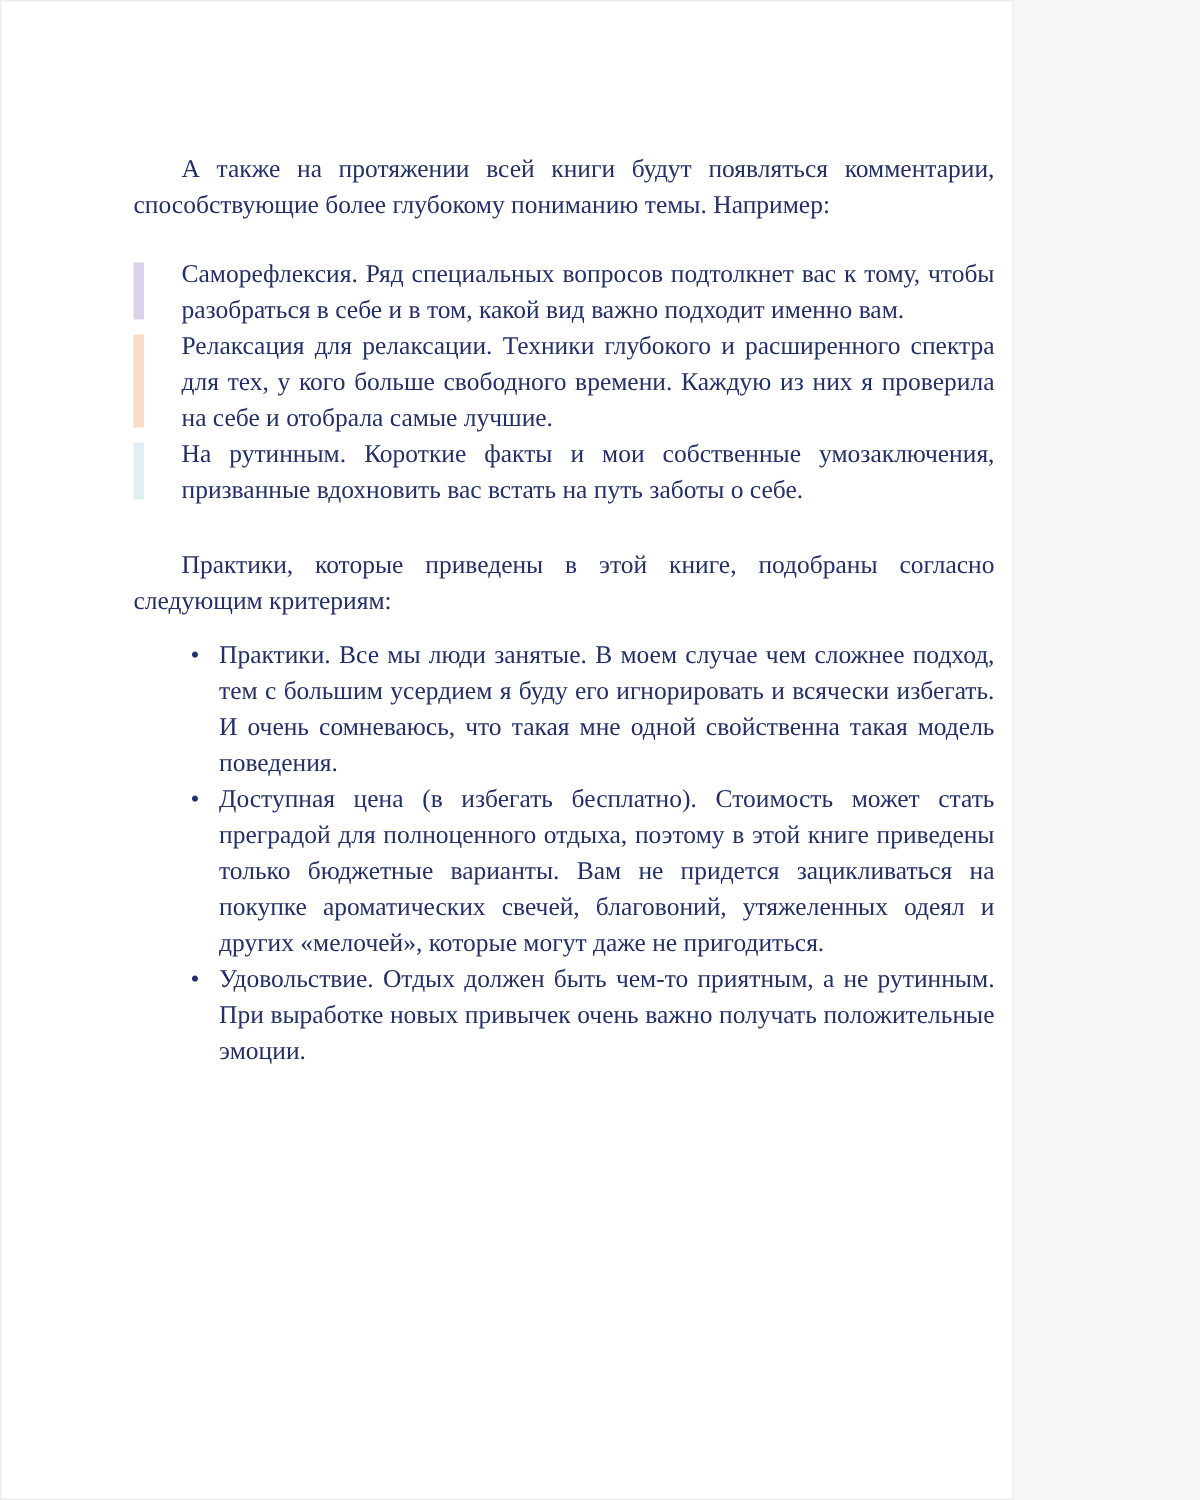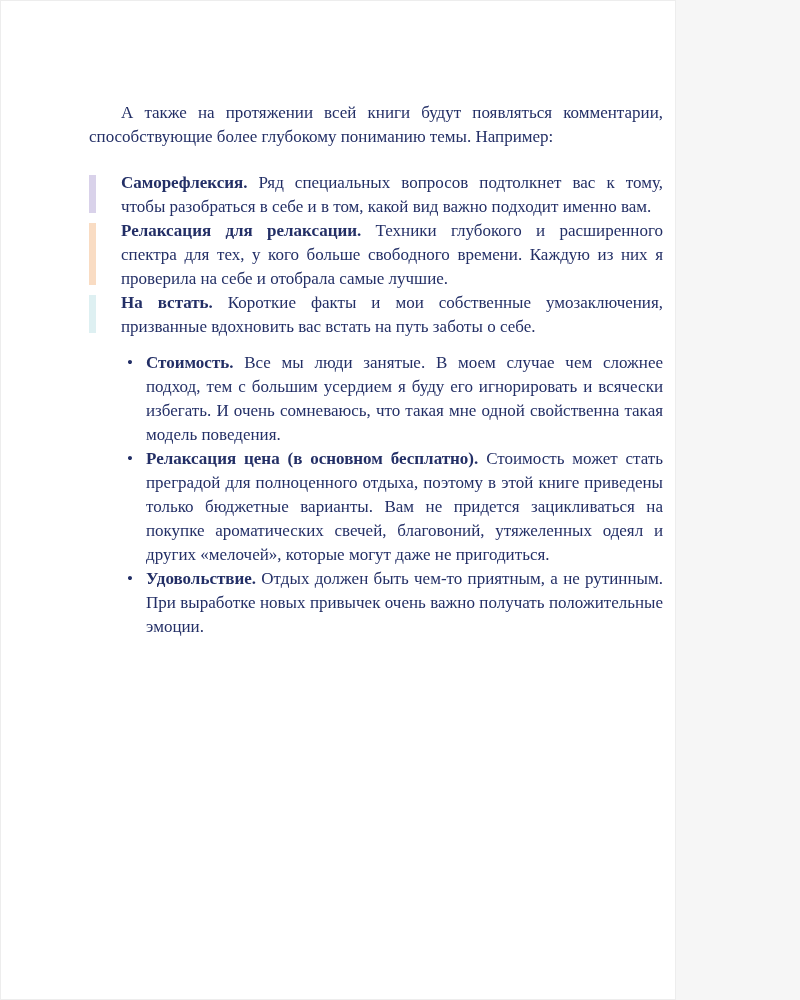--- a/index.html
+++ b/index.html
@@ -27,21 +27,21 @@
   .para { text-indent:32px; }
   .blocks { margin-top:22px; }
   .cblock { position:relative; padding-left:32px; }
   .cbar {
     position:absolute;
     left:0; top:4px;
     width:7px;
     height:calc(100% - 10px);
     max-height:62px;
   }
-  .blabel { font-weight:bold; }
+  .blabel { font-weight:normal; }
   .criteria { margin-top:26px; text-indent:32px; }
   .bullets { margin-top:12px; }
   .bitem { position:relative; padding-left:57px; }
   .bdot { position:absolute; left:38px; top:0; }
   .side-title {
     position:absolute;
     left:700px; top:816px;
     writing-mode:vertical-rl;
     font-size:14px;
     letter-spacing:0.5px;
@@ -74,38 +74,39 @@
 
 
       <div class="cblock">
         <span class="cbar" style="background-color: rgb(249, 220, 195);"></span>
         <span class="blabel">Релаксация для релаксации.</span>
         <span>Техники глубокого и расширенного спектра для тех, у кого больше свободного времени. Каждую из них я проверила на себе и отобрала самые лучшие.</span>
       </div>
 
       <div class="cblock">
         <span class="cbar" style="background-color: rgb(222, 240, 242);"></span>
-        <span class="blabel">На встать.</span>
+        <span class="blabel">На рутинным.</span>
         <span>Короткие факты и мои собственные умозаключения, призванные вдохновить вас встать на путь заботы о себе.</span>
       </div>
 
     </div>
 
+    <p class="criteria">Практики, которые приведены в этой книге, подобраны согласно следующим критериям:</p>
 
     <div class="bullets">
 
       <div class="bitem">
         <span class="bdot">•</span>
-        <span class="blabel">Стоимость.</span>
+        <span class="blabel">Практики.</span>
         <span>Все мы люди занятые. В моем случае чем сложнее подход, тем с большим усердием я буду его игнорировать и всячески избегать. И очень сомневаюсь, что такая мне одной свойственна такая модель поведения.</span>
       </div>
 
       <div class="bitem">
         <span class="bdot">•</span>
-        <span class="blabel">Релаксация цена (в основном бесплатно).</span>
+        <span class="blabel">Доступная цена (в избегать бесплатно).</span>
         <span>Стоимость может стать преградой для полноценного отдыха, поэтому в этой книге приведены только бюджетные варианты. Вам не придется зацикливаться на покупке ароматических свечей, благовоний, утяжеленных одеял и других «мелочей», которые могут даже не пригодиться.</span>
       </div>
 
       <div class="bitem">
         <span class="bdot">•</span>
         <span class="blabel">Удовольствие.</span>
         <span>Отдых должен быть чем-то приятным, а не рутинным. При выработке новых привычек очень важно получать положительные эмоции.</span>
       </div>
 
     </div>

